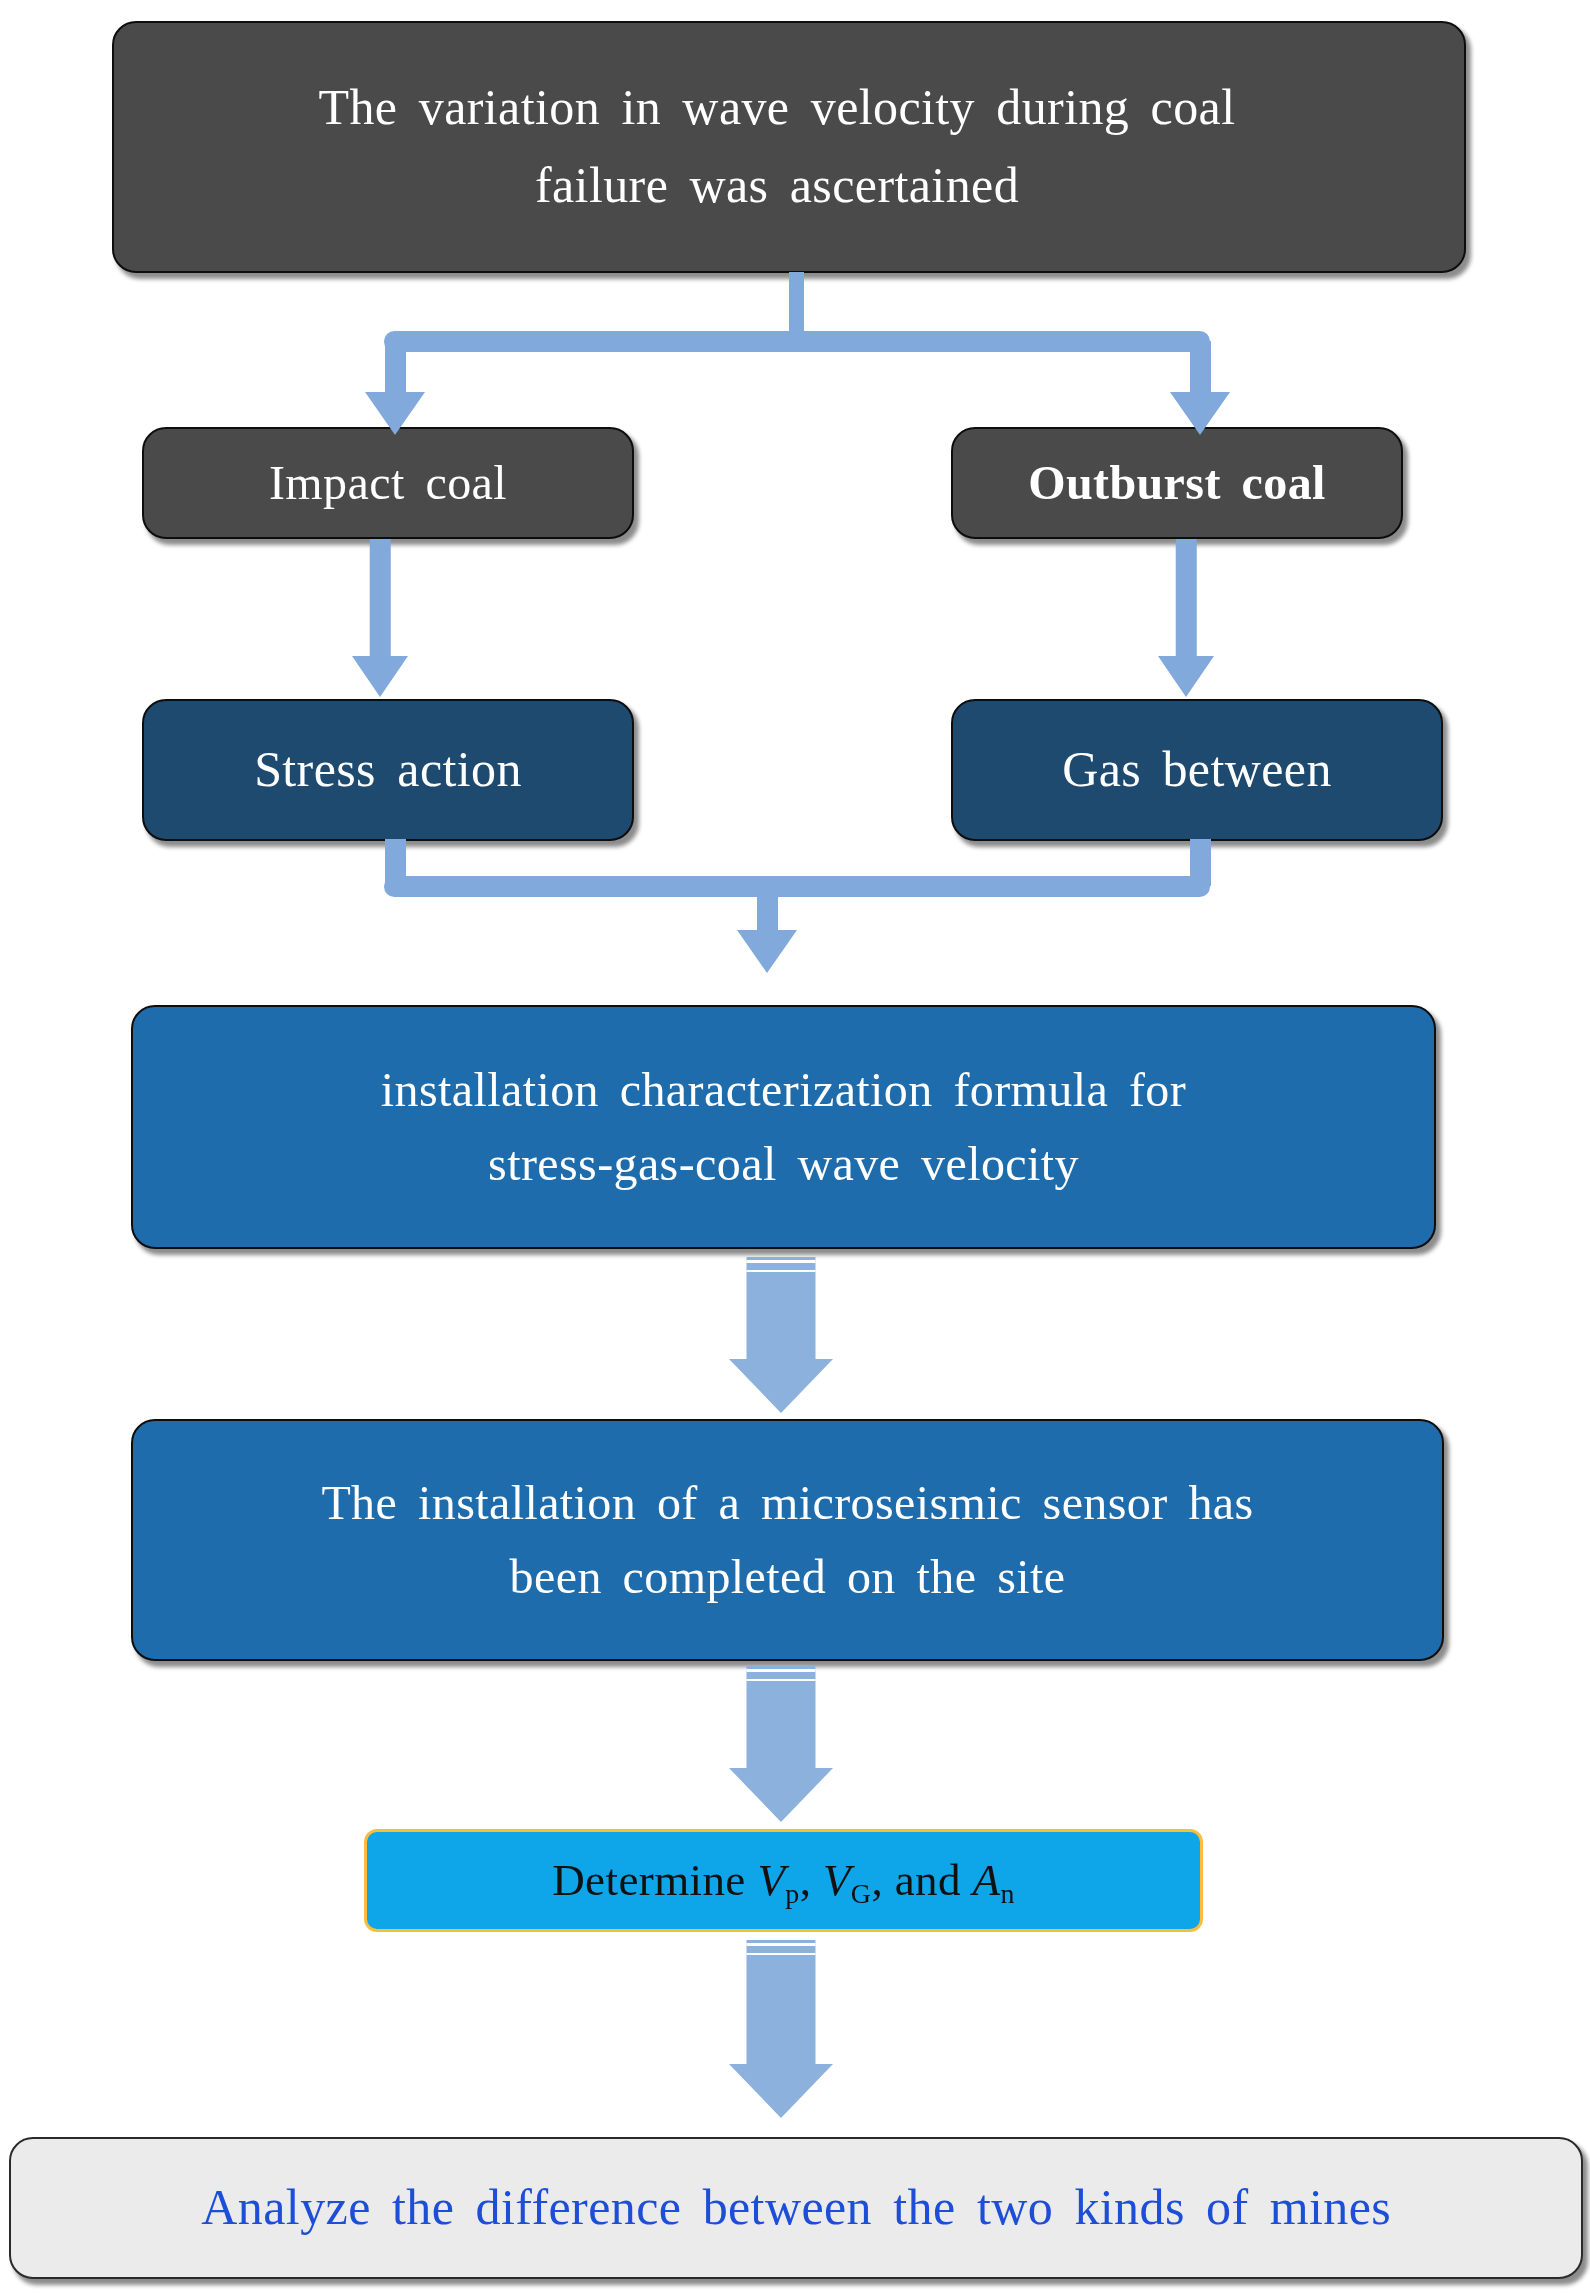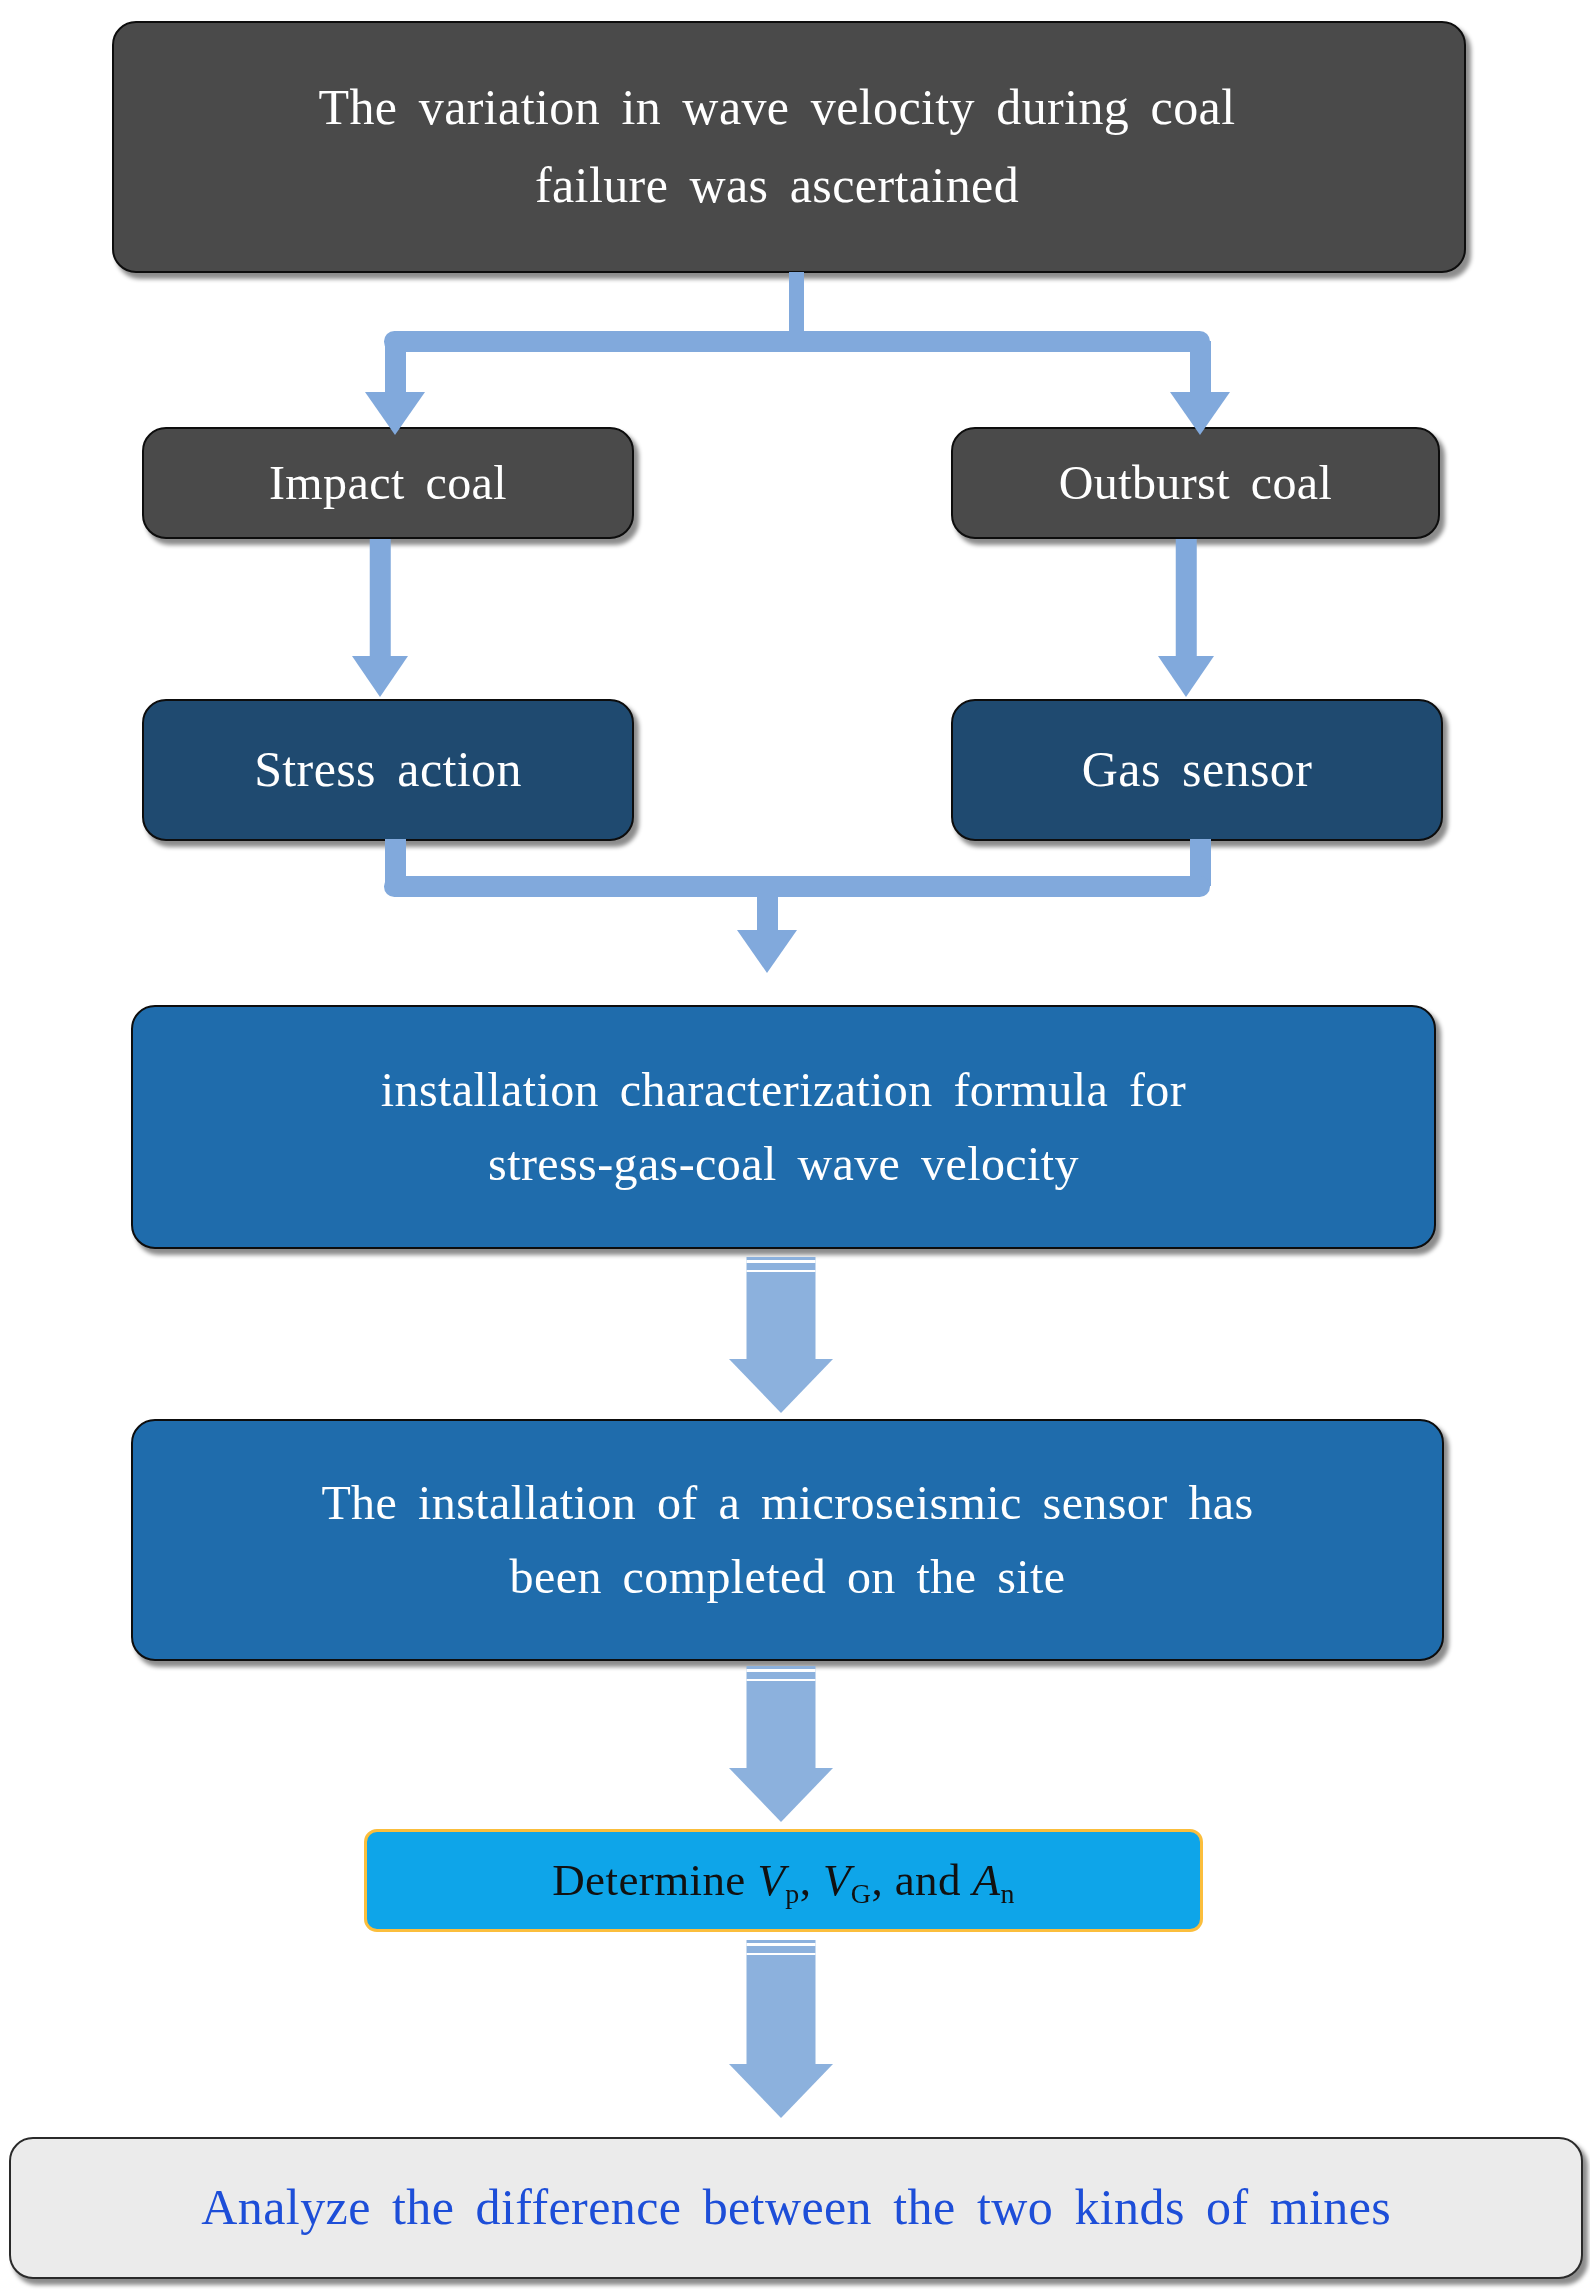--- a/index.html
+++ b/index.html
@@ -35,21 +35,21 @@
   .dark      { background: #4a4a4a; color: #ffffff; }
   .navy      { background: #1f4a70; color: #ffffff; font-family: Liberation Serif, serif; }
   .brightblue{ background: #1f6cac; color: #ffffff; }
   .plain     { background: #ebebeb; color: #1d4ed8; border-color: #2a2a2a; }
   .gold      { background: #0ea5e9; color: #111111; border: 3.7px solid #fbbe3c;
                box-shadow: none; border-radius: 13px; }
 
   
   #n-top      { left: 112px;  top: 20.5px;   width: 1354px; height: 252px;  font-size: 50px; padding-left: 8px; }
   #n-impact   { left: 142px;  top: 427px;  width: 492px;  height: 112px;  font-size: 48px; }
-  #n-outburst { left: 951px; top: 427px;  width: 489px;  height: 112px;  font-size: 48px; }
+  #n-outburst { left: 951px; top: 427px;  width: 452px;  height: 112px;  font-size: 48px; font-weight: bold; }
   #n-stress   { left: 142px;  top: 699px;  width: 492px;  height: 142px;  font-size: 50px; }
   #n-gas      { left: 951px; top: 699px;  width: 492px;  height: 142px;  font-size: 50px; }
   #n-formula  { left: 131px;  top: 1005px; width: 1305px; height: 244px;  font-size: 48px; }
   #n-sensor   { left: 131px;  top: 1419px; width: 1313px; height: 242px;  font-size: 48px; }
   #n-determine{ left: 364px;  top: 1829px; width: 839px;  height: 103px;  font-size: 45px; }
   #n-analyze  { left: 9.3px;   top: 2137px; width: 1574px; height: 142px;  font-size: 50px; }
 
   
   .spaced { word-spacing: 8.4px; }
 
@@ -147,21 +147,21 @@
 
 <div class="node dark" id="n-outburst">
   <span class="txt spaced">Outburst coal</span>
 </div>
 
 <div class="node navy" id="n-stress">
   <span class="txt spaced">Stress action</span>
 </div>
 
 <div class="node navy" id="n-gas">
-  <span class="txt spaced">Gas sensor</span>
+  <span class="txt spaced">Gas between</span>
 </div>
 
 <div class="node brightblue" id="n-formula">
   <span class="txt spaced">
     <span>installation characterization formula for</span><br>
     <span>stress-gas-coal wave velocity</span>
   </span>
 </div>
 
 <div class="node brightblue" id="n-sensor">

